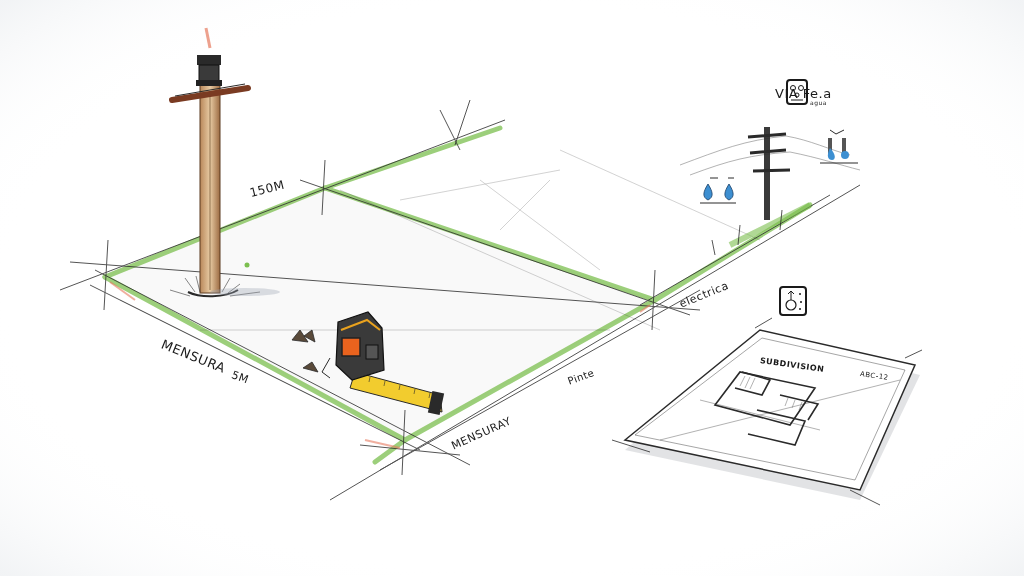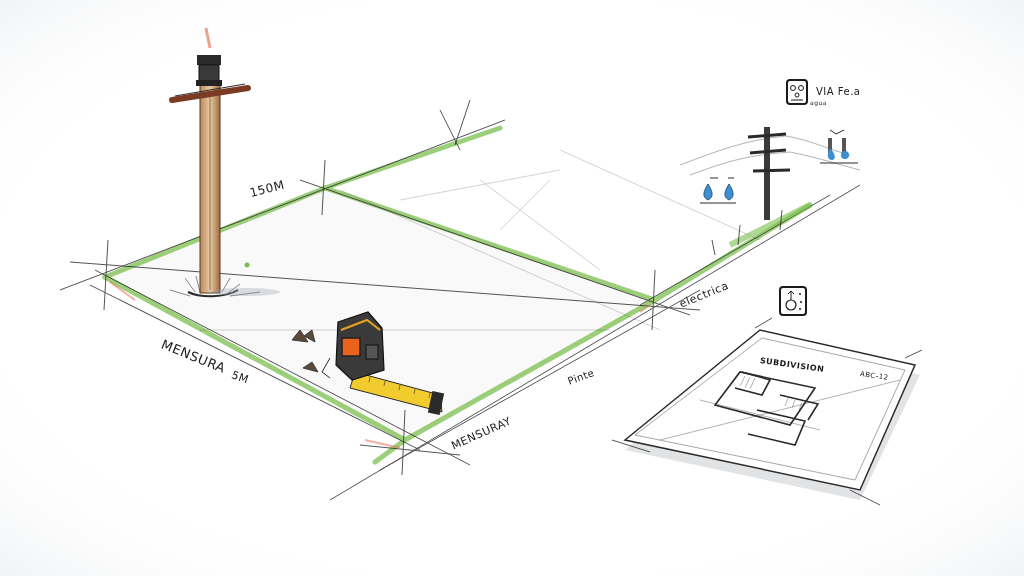--- a/index.html
+++ b/index.html
@@ -5,21 +5,21 @@
   html, body { margin: 0; padding: 0; }
   body { width: 1024px; height: 576px; background: #ffffff; overflow: hidden; position: relative; font-family: "DejaVu Sans", sans-serif; }
   #scene { position: absolute; left: 0; top: 0; width: 1024px; height: 576px; }
   .label { position: absolute; font-family: "DejaVu Sans", sans-serif; color: #1a1a1a; white-space: nowrap; transform-origin: left center; letter-spacing: 0.5px; }
   .lbl-150m { left: 250px; top: 186px; font-size: 12px; transform: rotate(-14deg); }
   .lbl-mensura-left { left: 162px; top: 336px; font-size: 13px; transform: rotate(22deg); }
   .lbl-5m { left: 232px; top: 368px; font-size: 11px; transform: rotate(20deg); }
   .lbl-mensuray { left: 452px; top: 440px; font-size: 11px; transform: rotate(-24deg); }
   .lbl-pinte { left: 568px; top: 376px; font-size: 10px; transform: rotate(-20deg); }
   .lbl-electrica { left: 680px; top: 298px; font-size: 11px; transform: rotate(-22deg); }
-  .lbl-water { left: 816px; top: 86px; font-size: 10px; }
+  .lbl-water { left: 775px; top: 86px; font-size: 13px; }
   .lbl-water2 { left: 810px; top: 99px; font-size: 6px; }
   .lbl-plan-title { left: 760px; top: 356px; font-size: 8px; transform: rotate(8deg); font-weight: bold; }
   .lbl-plan-code { left: 860px; top: 370px; font-size: 7px; transform: rotate(8deg); }
 </style>
 </head>
 <body>
 
 <svg id="scene" viewBox="0 0 1024 576" xmlns="http://www.w3.org/2000/svg">
   <defs>
     <linearGradient id="woodGrad" x1="0" x2="1">

